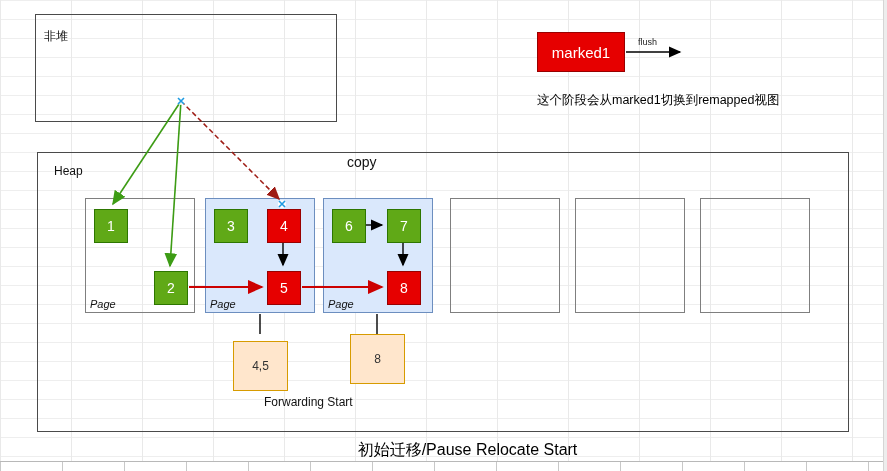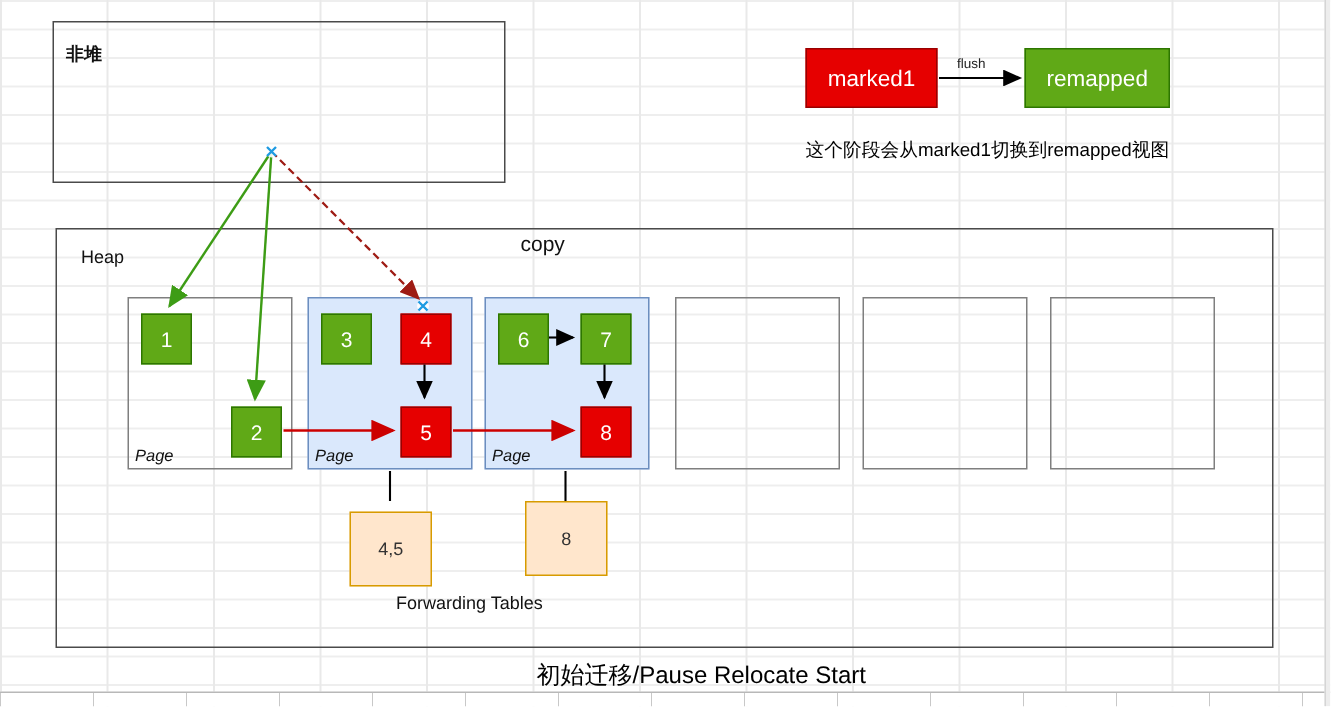--- a/index.html
+++ b/index.html
@@ -21,21 +21,21 @@
     background-size: 62px 100%;
   }
   .right-gutter {
     position:absolute; top:0; right:0; width:3px; height:100%;
     background:#ededed; border-left:1px solid #d5d5d5;
   }
   .outline-box { position:absolute; border:1px solid #4a4a4a; background:transparent; }
   #nonheap-box { left:35px; top:14px; width:300px; height:106px; }
   #heap-box { left:37px; top:152px; width:810px; height:278px; }
   .box-label { position:absolute; font-size:12px; color:#111; }
-  #nonheap-label { left:44px; top:28px;font-weight:bold; }
+  #nonheap-label { left:44px; top:28px; }
   #heap-label { left:54px; top:164px; }
   #copy-label { left:347px; top:154px; font-size:14px; }
 
   .ellipse {
     position:absolute; left:134px; top:39px; width:94px; height:62px;
     border-radius:50%;
     background:var(--green-fill,#60a917); border:1px solid var(--green-border,#2d7600);
     display:flex; align-items:center; justify-content:center;
     color:#fff; font-size:14px;
   }
@@ -111,23 +111,20 @@
   <div class="grid"></div>
   <div class="bottom-cells"></div>
   <div class="right-gutter"></div>
 
   <div class="outline-box" id="nonheap-box"></div>
   <span class="box-label" id="nonheap-label">非堆</span>
 
   <div class="legend-box" id="marked-box">
     <span>marked1</span>
   </div>
-  <div class="legend-box" id="remapped-box">
-    <span>remapped</span>
-  </div>
   <span id="flush-label">flush</span>
   <span id="legend-caption">这个阶段会从marked1切换到remapped视图</span>
 
   <div class="outline-box" id="heap-box"></div>
   <span class="box-label" id="heap-label">Heap</span>
   <span class="box-label" id="copy-label">copy</span>
 
   <div class="page white" id="pageA">
     <div class="cell green" id="cell1">1</div>
     <div class="cell green" id="cell2">2</div>
@@ -148,21 +145,21 @@
   <div class="page white" id="pageD"></div>
   <div class="page white" id="pageE"></div>
   <div class="page white" id="pageF"></div>
 
   <div class="fwd-table" id="fwd1">
     <span>4,5</span>
   </div>
   <div class="fwd-table" id="fwd2">
     <span>8</span>
   </div>
-  <span id="fwd-label">Forwarding Tables</span>
+  <span id="fwd-label">Forwarding Start</span>
 
   <div class="title">初始迁移/Pause Relocate Start</div>
 
   <svg class="arrows" xmlns="http://www.w3.org/2000/svg">
     <defs>
       <marker id="ah-green" markerWidth="10" markerHeight="8" refX="8" refY="4" orient="auto">
           <path d="M0,0 L9,4 L0,8 Z" class="mk-green"></path>
         </marker>
       <marker id="ah-red" markerWidth="10" markerHeight="8" refX="8" refY="4" orient="auto">
           <path d="M0,0 L9,4 L0,8 Z" class="mk-red"></path>

